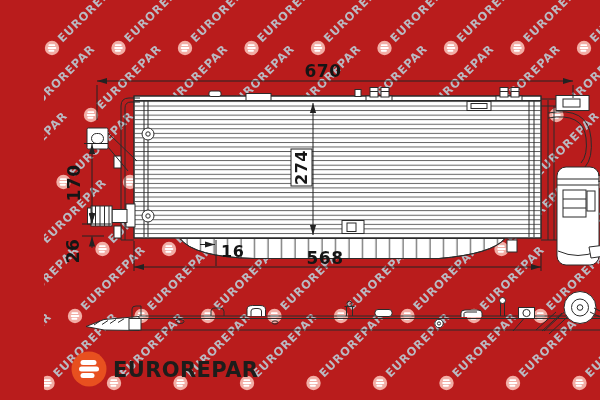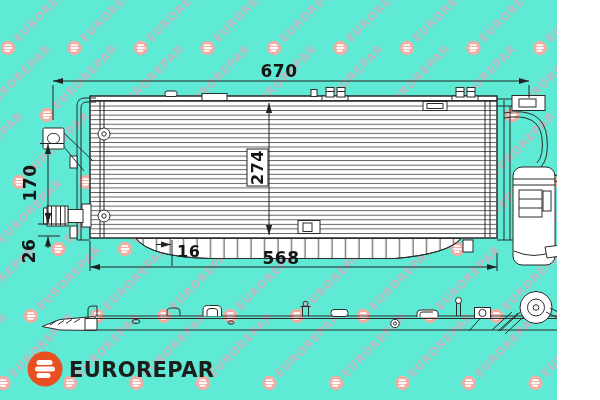--- a/index.html
+++ b/index.html
@@ -1,17 +1,17 @@
 <!DOCTYPE html>
 <html><head>
 <meta charset="utf-8">
 <style>
   html,body{margin:0;padding:0;background:#fff;}
-  .canvas{position:relative;width:557px;height:400px;background:#5eead4;overflow:hidden;
-          font-family:"DejaVu Sans","Liberation Sans",sans-serif;}
+  .canvas{position:relative;width:557px;height:400px;background:#b91c1c;overflow:hidden;
+          font-family:"DejaVu Sans","Liberation Sans",sans-serif;padding-left:44px;}
   svg{display:block}
   .dim-label{font-family:"DejaVu Sans","Liberation Sans",sans-serif;font-size:17px;
              font-weight:600;fill:#151515;letter-spacing:0.5px;}
   .dim-label-small{font-size:16px;}
   .logo-text{font-family:"DejaVu Sans","Liberation Sans",sans-serif;font-size:21px;
              font-weight:bold;fill:#1d1d1b;letter-spacing:0.4px;}
   .wm-text{font-family:"DejaVu Sans","Liberation Sans",sans-serif;font-size:11.5px;
            font-weight:600;fill:#babac2;letter-spacing:0.9px;}
 </style>
 </head>

